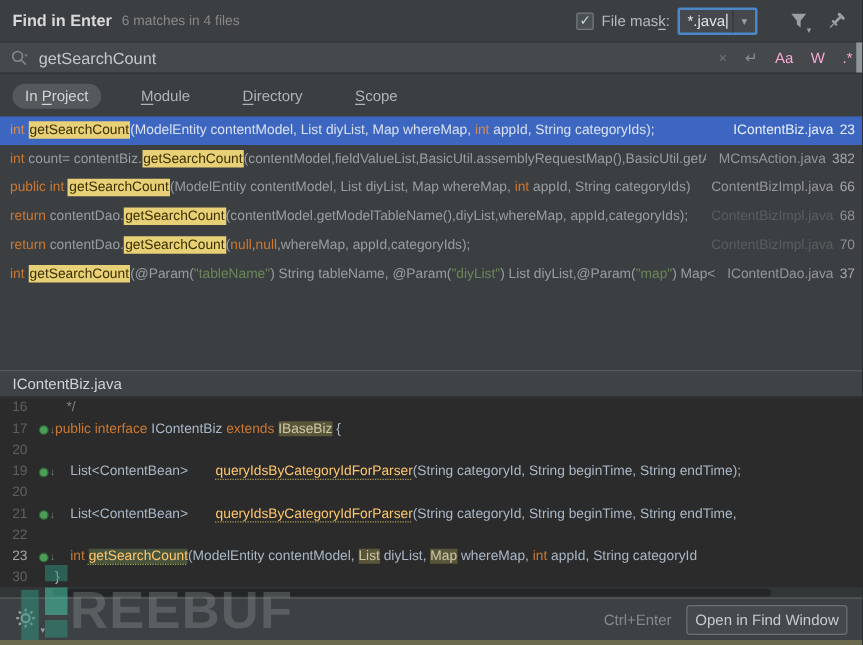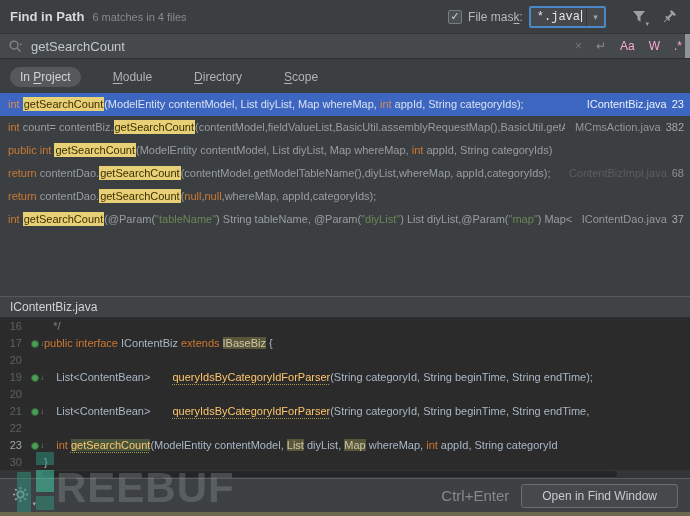--- a/index.html
+++ b/index.html
@@ -14,21 +14,21 @@
          display:flex; align-items:center; padding:0 10px; }
   .hdr-title { font-size:13px; font-weight:bold; color:#d7d9db; }
   .hdr-summary { font-size:11px; color:#87898b; margin-left:8px; flex:1; }
   .cb { width:14px; height:14px; border:1px solid #767c80; border-radius:2px;
         background:#4b5052; display:flex; align-items:center; justify-content:center;
         font-size:11px; color:#cdd6dd; margin-right:6px; }
   .mask-label { font-size:12px; color:#b6babd; margin-right:6px; }
   .mask-label u, .tab u { text-decoration:underline; text-underline-offset:2px; }
   .combo { display:flex; align-items:center; height:22px; background:#45494b;
            border:2px solid #4a88c7; border-radius:2px; margin-right:14px; }
-  .combo-text { font-size:12px; color:#e3e6e9; padding:0 4px 0 6px; position:relative;font-family:Liberation Mono, monospace; }
+  .combo-text { font-size:12px; color:#e3e6e9; padding:0 4px 0 6px; position:relative; }
   .caret { display:inline-block; width:1px; height:12px; background:#e8ebee;
            vertical-align:-2px; margin-left:1px; }
   .combo-arrow { width:18px; height:100%; border-left:1px solid #33373a;
                  display:flex; align-items:center; justify-content:center;
                  color:#9aa0a4; font-size:9px; }
   .tool-ic { width:22px; height:22px; display:flex; align-items:center;
              justify-content:center; margin-left:8px; position:relative; }
   .tool-ic .sub { position:absolute; right:1px; bottom:0; font-size:7px; color:#9da0a2; }
   
   .srch { position:absolute; left:0; top:33px; width:690px; height:26px;
@@ -87,41 +87,41 @@
   .hscroll { position:absolute; left:0; top:470px; width:690px; height:8px; background:#333637; }
   .hthumb { position:absolute; left:42px; top:1px; width:575px; height:6px;
             border-radius:3px; background:#232526; }
   
   .footer { position:absolute; left:0; top:478px; width:690px; height:34px;
             background:#3d4143; border-top:1px solid #595d5f;
             display:flex; align-items:center; padding:0 12px; }
   .gear-wrap { position:relative; width:24px; height:20px; }
   .gear-wrap .sub { position:absolute; right:0; bottom:-2px; font-size:7px; color:#9da0a2; }
   .footer-spacer { flex:1; }
-  .shortcut { font-size:15px; color:#85898c; margin-right:12px; }
-  .open-btn { height:24px; padding:0 20px; background:#46494c; border:1px solid #6a6f73;
+  .shortcut { font-size:12px; color:#85898c; margin-right:12px; }
+  .open-btn { height:24px; padding:0 6px; background:#46494c; border:1px solid #6a6f73;
               border-radius:3px; color:#c6cbd0; font-size:12px;
               font-family:"Liberation Sans",sans-serif; }
   .olive { position:absolute; left:0; top:512px; width:690px; height:4px; background:#6b6a4e; }
   
   .wm { position:absolute; left:0; top:0; width:690px; height:516px;
         pointer-events:none; }
   .wm-bar { position:absolute; background:rgba(45,150,128,.5); }
   .wm-bar.bright { background:rgba(70,200,170,.55); }
   .wm-text { position:absolute; left:56px; top:464px; font-size:42px; font-weight:bold;
              letter-spacing:1px; color:rgba(148,158,156,.33);
              font-family:"Liberation Sans",sans-serif; }
 </style>
 </head>
 <body>
 
 <div class="screen">
 
   <div class="hdr">
-    <span class="hdr-title">Find in Path</span>
+    <span class="hdr-title">Find in Enter</span>
     <span class="hdr-summary">6 matches in 4 files</span>
     <span class="cb">
         <span>✓</span>
       </span>
     <span class="mask-label" id="mask-label">File mas<u>k</u>:</span>
     <span class="combo">
       <span class="combo-text"><span>*.java</span><span class="caret"></span></span>
       <span class="combo-arrow">▾</span>
     </span>
     <span class="tool-ic">
@@ -168,27 +168,29 @@
       <div class="row sel">
         <span class="row-code"><span class="sg-k">int </span><span class="sg-m">getSearchCount</span><span class="sg-t">(ModelEntity contentModel, List diyList, Map whereMap, </span><span class="sg-k">int</span><span class="sg-t"> appId, String categoryIds);</span></span>
         <span class="row-file"><span>IContentBiz.java</span><span class="num">23</span></span>
       </div>
       <div class="row">
         <span class="row-code"><span class="sg-k">int </span><span class="sg-t">count= contentBiz.</span><span class="sg-m">getSearchCount</span><span class="sg-t">(contentModel,fieldValueList,BasicUtil.assemblyRequestMap(),BasicUtil.getA</span></span>
         <span class="row-file"><span>MCmsAction.java</span><span class="num">382</span></span>
       </div>
       <div class="row">
         <span class="row-code"><span class="sg-k">public int </span><span class="sg-m">getSearchCount</span><span class="sg-t">(ModelEntity contentModel, List diyList, Map whereMap, </span><span class="sg-k">int</span><span class="sg-t"> appId, String categoryIds)</span></span>
+        <span class="row-file"><span>ContentBizImpl.java</span><span class="num">66</span></span>
       </div>
       <div class="row dim">
         <span class="row-code"><span class="sg-k">return </span><span class="sg-t">contentDao.</span><span class="sg-m">getSearchCount</span><span class="sg-t">(contentModel.getModelTableName(),diyList,whereMap, appId,categoryIds);</span></span>
         <span class="row-file"><span>ContentBizImpl.java</span><span class="num">68</span></span>
       </div>
       <div class="row dim">
         <span class="row-code"><span class="sg-k">return </span><span class="sg-t">contentDao.</span><span class="sg-m">getSearchCount</span><span class="sg-t">(</span><span class="sg-k">null</span><span class="sg-t">,</span><span class="sg-k">null</span><span class="sg-t">,whereMap, appId,categoryIds);</span></span>
+        <span class="row-file"><span>ContentBizImpl.java</span><span class="num">70</span></span>
       </div>
       <div class="row">
         <span class="row-code"><span class="sg-k">int </span><span class="sg-m">getSearchCount</span><span class="sg-t">(@Param(</span><span class="sg-s">"tableName"</span><span class="sg-t">) String tableName, @Param(</span><span class="sg-s">"diyList"</span><span class="sg-t">) List diyList,@Param(</span><span class="sg-s">"map"</span><span class="sg-t">) Map&lt;St</span></span>
         <span class="row-file"><span>IContentDao.java</span><span class="num">37</span></span>
       </div>
     </div>
 
   <div class="pvh">
     <span class="pvh-file">IContentBiz.java</span>
   </div>

